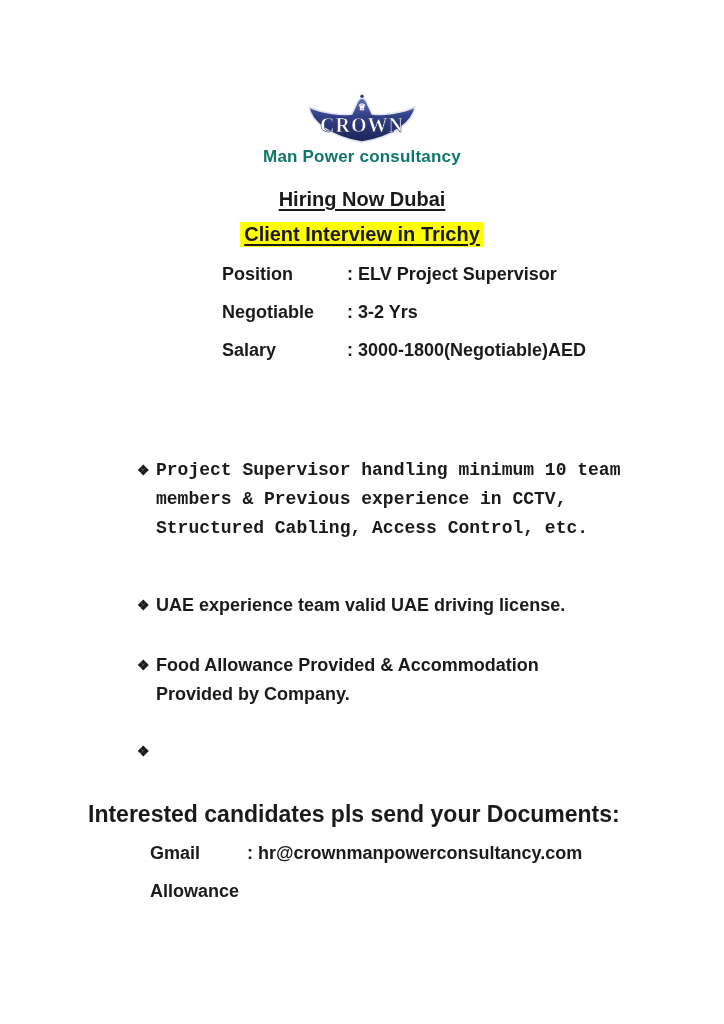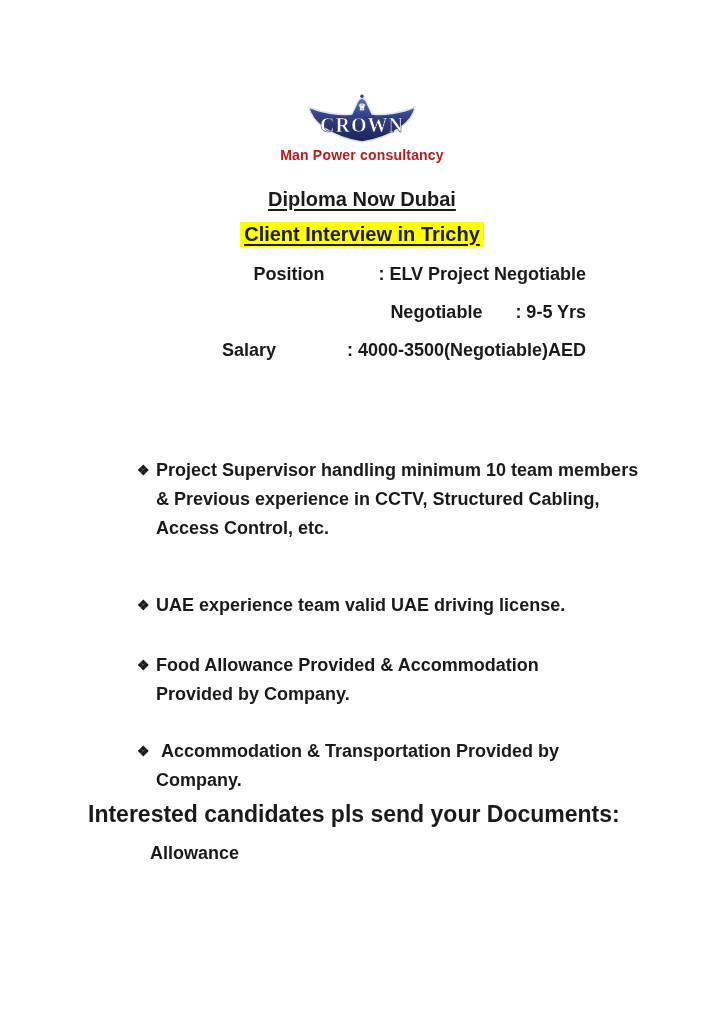--- a/index.html
+++ b/index.html
@@ -13,23 +13,23 @@
     color:#1a1a1a;
     overflow:hidden;
     margin:0 auto;
   }
 
   
   .logo-wrap { position:absolute; top:93px; left:0; right:0; text-align:center; }
   .badge { width:112px; height:53px; display:block; margin:0 auto; }
   .tagline {
     margin-top:1px;
-    font-size:14px;
+    font-size:17px;
     letter-spacing:.2px;
-    color:#b91c1c;
+    color:#0f766e;
   }
 
   
   .title {
     position:absolute; top:188px; left:0; right:0;
     text-align:center;
     font-size:20px;
     text-decoration:underline;
     text-decoration-thickness:2px;
     text-underline-offset:3px;
@@ -39,30 +39,30 @@
     display:inline-block;
     font-size:20px;
     padding:1px 4px;
     text-decoration:underline;
     text-decoration-thickness:2px;
     text-underline-offset:3px;
   }
 
   
   .details { position:absolute; top:264px; left:222px; font-size:18px; }
-  .detail-row { display:flex; line-height:21px; margin-bottom:17px;justify-content:flex-end; }
+  .detail-row { display:flex; line-height:21px; margin-bottom:17px; }
   .detail-label { width:125px; flex:none; }
 
   
   .bullets { position:absolute; top:456px; left:137px; width:520px; font-size:18px; list-style:none; }
   .bullet { display:flex; line-height:29px; }
   .bullet-marker { width:19px; flex:none; font-size:14px; }
   .bullet-text { white-space:pre-wrap; }
   .bullet:nth-child(1) { margin-bottom:48px; }
-  .bullet:nth-child(1) .bullet-text { max-width:495px; }
+  .bullet:nth-child(1) .bullet-text { max-width:495px;font-family:Liberation Mono, monospace; }
   .bullet:nth-child(2) { margin-bottom:31px; }
   .bullet:nth-child(3) { margin-bottom:28px; }
   .bullet:nth-child(3) .bullet-text { max-width:440px; }
   .bullet:nth-child(4) .bullet-text { max-width:450px; }
 
   
   .footer-heading {
     position:absolute; top:801px; left:88px;
     font-size:23px;
     text-decoration-thickness:2px;
@@ -87,60 +87,63 @@
         </linearGradient>
       </defs>
       <path d="M3,14 C16,20 36,23 46,21 L52,8 Q56,2.5 60,8 L66,21 C76,23 96,20 109,14 C107,28 88,44 56,49 C24,44 5,28 3,14 Z" fill="url(#bg)" stroke="#dde1ee" stroke-width="1.4"></path>
       <circle cx="56" cy="3.2" r="1.7" fill="#2c3a80"></circle>
       <text x="56" y="16.5" text-anchor="middle" font-size="9" fill="#ffffff">♕</text>
       <text x="56" y="39" text-anchor="middle" font-family="Liberation Serif, serif" font-weight="bold" font-size="20" letter-spacing="1" fill="#ffffff" stroke="#1b2456" stroke-width="0.5">CROWN</text>
     </svg>
     <div class="tagline">Man Power consultancy</div>
   </div>
 
-  <div class="title">Diploma Now Dubai</div>
+  <div class="title">Hiring Now Dubai</div>
   <div class="subtitle-row">
     <span class="subtitle" style="background: rgb(255, 255, 0);">Client Interview in Trichy</span>
   </div>
 
   <div class="details">
     <div class="detail-row">
       <span class="detail-label">Position</span>
-      <span class="detail-value">: ELV Project Negotiable</span>
+      <span class="detail-value">: ELV Project Supervisor</span>
     </div>
     <div class="detail-row">
       <span class="detail-label">Negotiable</span>
-      <span class="detail-value">: 9-5 Yrs</span>
+      <span class="detail-value">: 3-2 Yrs</span>
     </div>
     <div class="detail-row">
       <span class="detail-label">Salary</span>
-      <span class="detail-value">: 4000-3500(Negotiable)AED</span>
+      <span class="detail-value">: 3000-1800(Negotiable)AED</span>
     </div>
   </div>
 
   <ul class="bullets">
     <li class="bullet">
       <span class="bullet-marker">❖</span>
       <span class="bullet-text">Project Supervisor handling minimum 10 team members &amp; Previous experience in CCTV, Structured Cabling, Access Control, etc.</span>
     </li>
     <li class="bullet">
       <span class="bullet-marker">❖</span>
       <span class="bullet-text">UAE experience team valid UAE driving license.</span>
     </li>
     <li class="bullet">
       <span class="bullet-marker">❖</span>
       <span class="bullet-text">Food Allowance Provided &amp; Accommodation Provided by Company.</span>
     </li>
     <li class="bullet">
       <span class="bullet-marker">❖</span>
-      <span class="bullet-text"> Accommodation &amp; Transportation Provided by Company.</span>
     </li>
   </ul>
 
   <div class="footer-heading">Interested candidates pls send your Documents:</div>
 
   <div class="contacts">
+    <div class="contact-row">
+      <span class="contact-label">Gmail</span>
+      <span class="contact-value">: hr@crownmanpowerconsultancy.com</span>
+    </div>
     <div class="contact-row">
       <span class="contact-label">Allowance</span>
     </div>
   </div>
 
 </div>
 
 </body></html>

